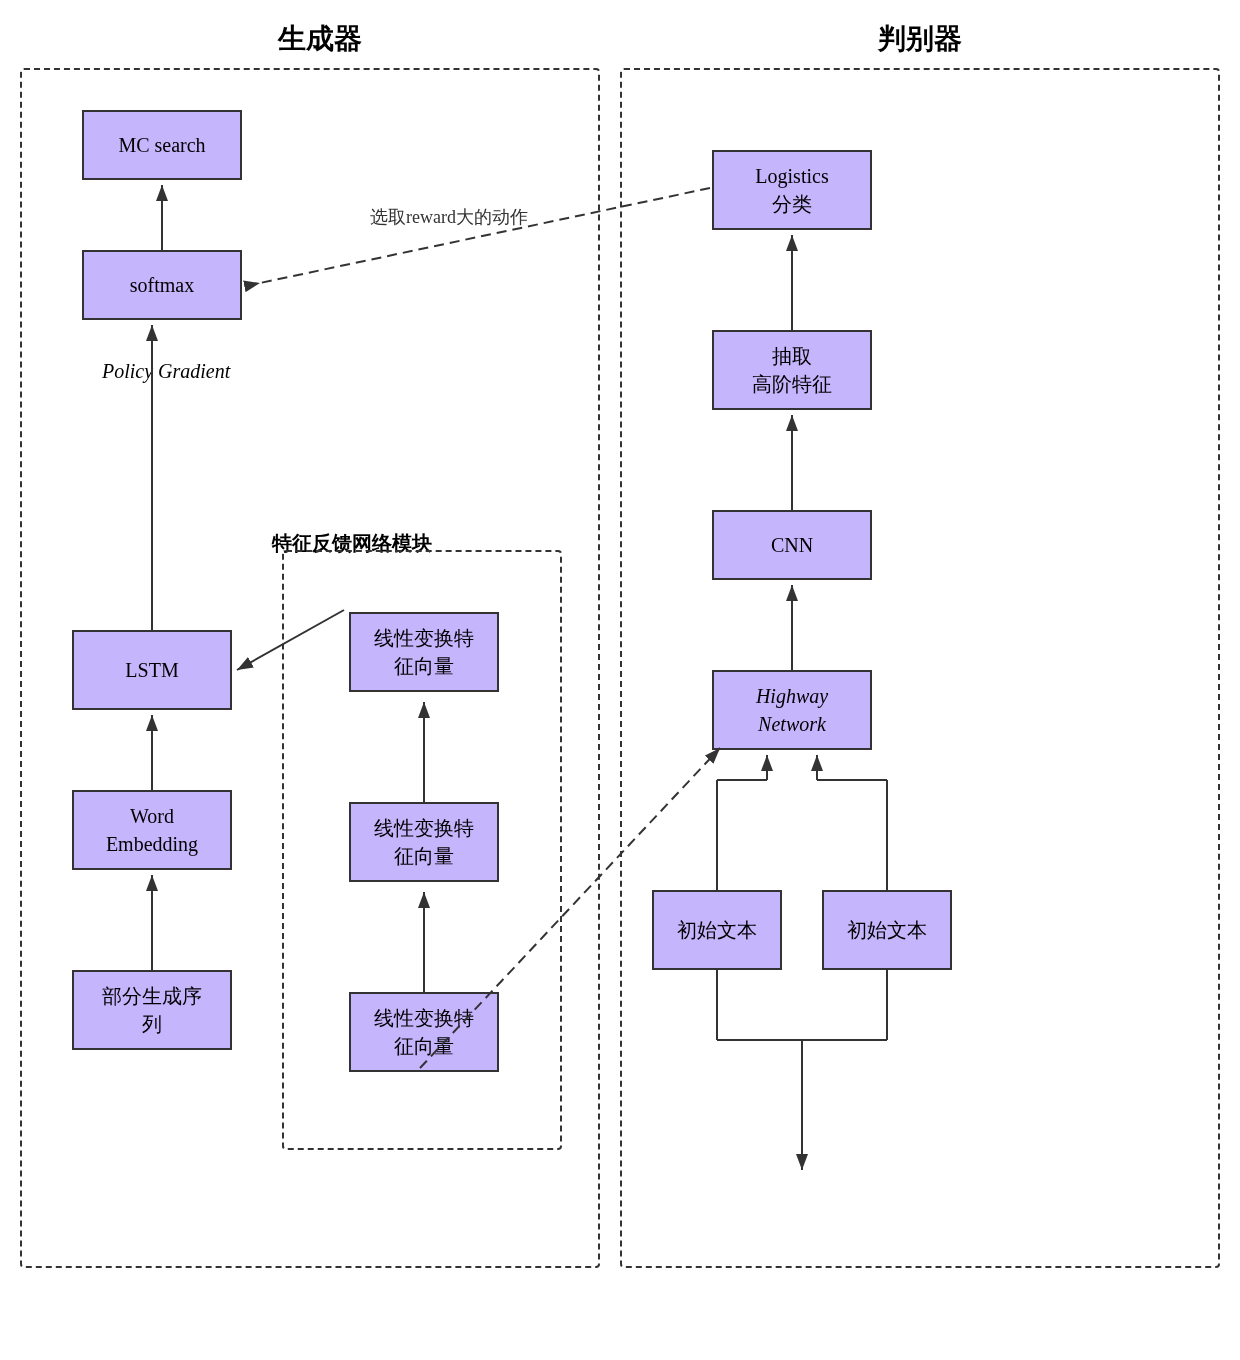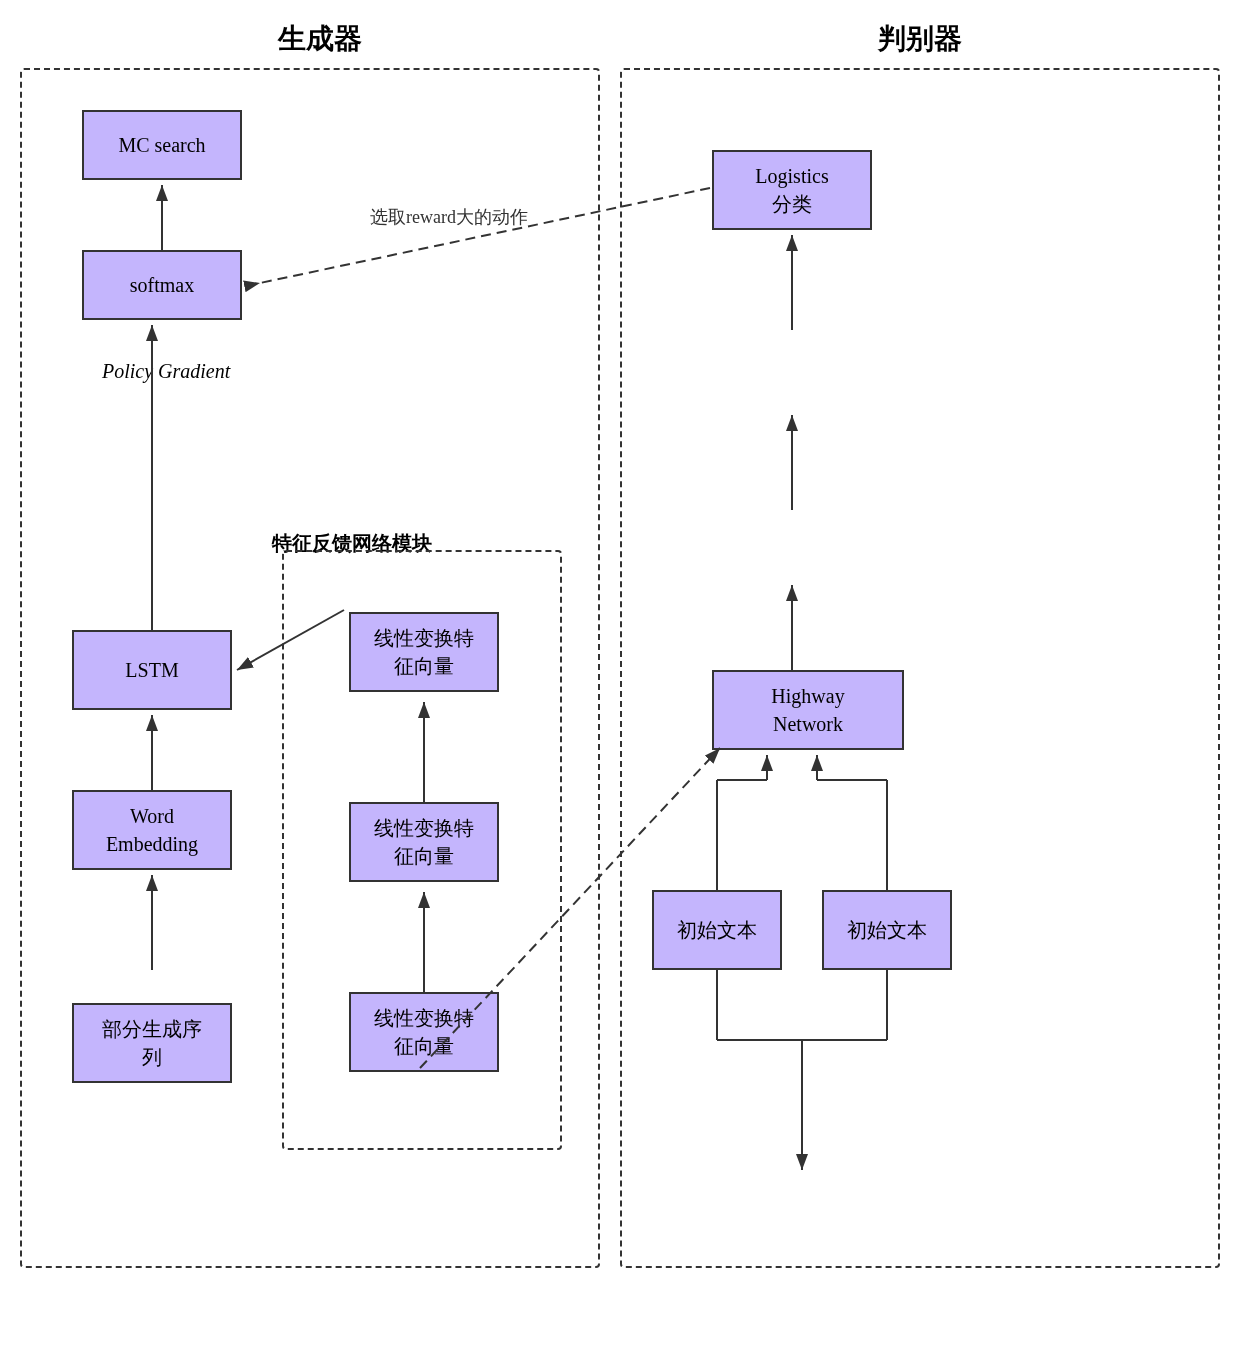--- a/index.html
+++ b/index.html
@@ -94,21 +94,20 @@
       width: 160px;
       height: 80px;
       top: 720px;
       left: 50px;
     }
     .box-partial-seq {
       width: 160px;
       height: 80px;
       top: 900px;
       left: 50px;
-      margin-top: 33px;
     }
 
     
     .feature-module {
       border: 2px dashed #333;
       border-radius: 4px;
       position: absolute;
       top: 480px;
       left: 260px;
       width: 280px;
@@ -155,24 +154,25 @@
       top: 260px;
       left: 90px;
     }
     .box-cnn {
       width: 160px;
       height: 70px;
       top: 440px;
       left: 90px;
     }
     .box-highway {
-      width: 192px;
+      width: 160px;
       height: 80px;
       top: 600px;
       left: 90px;
+      font-style: italic;
     }
     .box-gen-text {
       width: 130px;
       height: 80px;
       top: 820px;
       left: 30px;
     }
     .box-orig-text {
       width: 130px;
       height: 80px;
@@ -293,21 +293,28 @@
 
     </div>
 
     <div class="discriminator-panel">
 
       <div class="box box-logistics">
         <span style="white-space:pre-line">Logistics
 分类</span>
       </div>
 
-
+      <div class="box box-abstract">
+        <span style="white-space:pre-line">抽取
+高阶特征</span>
+      </div>
+
+      <div class="box box-cnn">
+        <span>CNN</span>
+      </div>
 
       <div class="box box-highway">
         <span style="white-space:pre-line">Highway
 Network</span>
       </div>
 
       <div class="box box-gen-text">
         <span>初始文本</span>
       </div>
 

